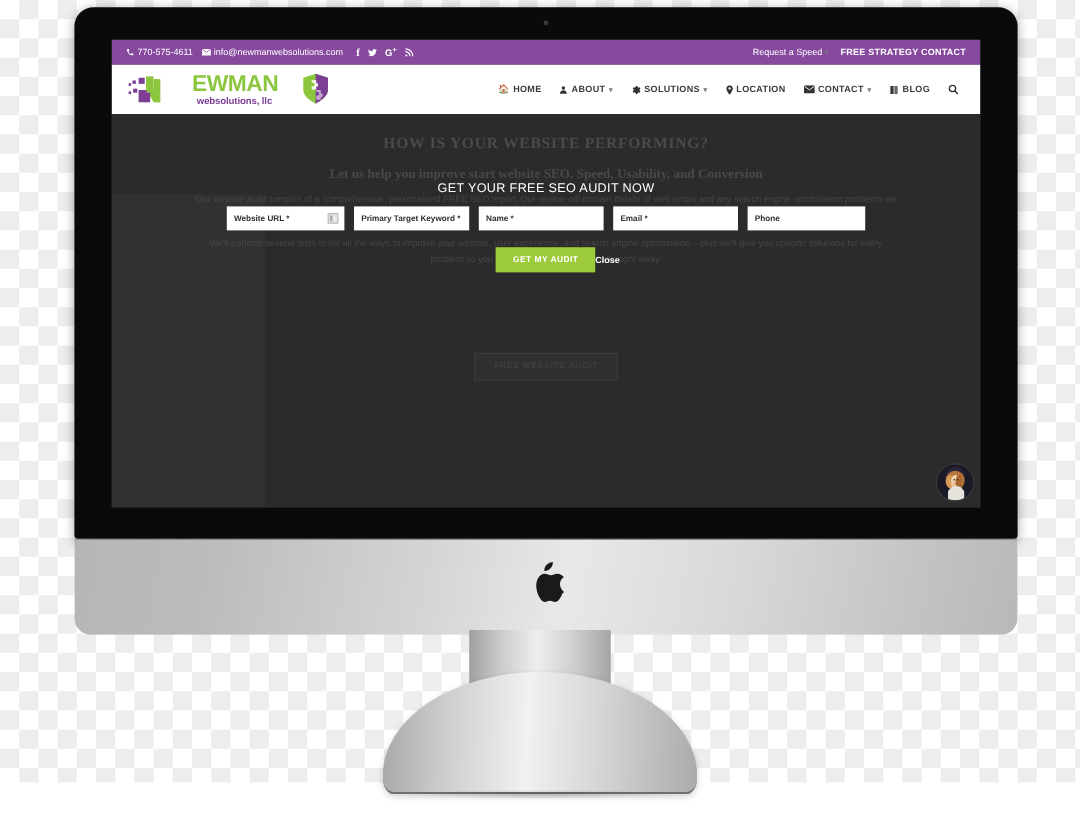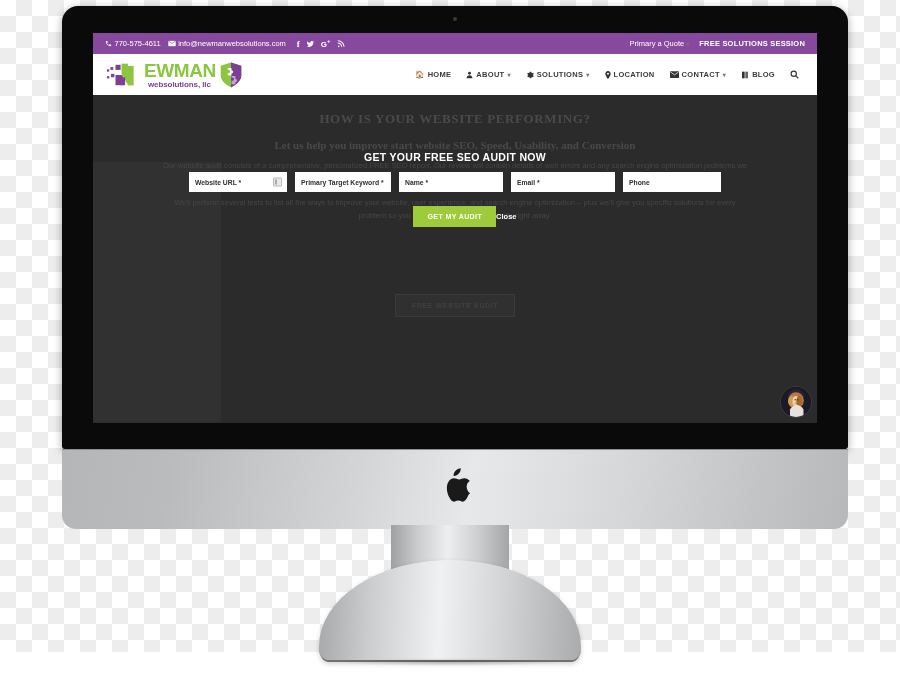--- a/index.html
+++ b/index.html
@@ -133,21 +133,21 @@
   .tb-strategy { font-size: 7.5px; font-weight: bold; letter-spacing: 0.2px; }
 
   
   .navbar {
     height: 41px;
     background: #ffffff;
     display: flex;
     align-items: center;
     padding: 0 14px;
   }
-  .logo { display: flex; align-items: center; gap: 3px; }
+  .logo { display: flex; gap: 19px; }
   .logo-mark { width: 34px; height: 28px; }
   .logo-text { display: flex; flex-direction: column; line-height: 1; }
   .logo-word {
     font-size: 19px;
     font-weight: bold;
     color: #8CC63E;
     letter-spacing: -0.4px;
     font-family: "Liberation Sans", sans-serif;
   }
   .logo-sub {
@@ -242,21 +242,21 @@
   .modal {
     position: absolute;
     left: 0;
     right: 0;
     top: 56px;
     z-index: 5;
     text-align: center;
   }
   .modal-title {
     font-size: 10.5px;
-    font-weight: bold;
+    font-weight: normal;
     color: #ffffff;
     letter-spacing: 0.3px;
     margin-bottom: 9px;
     text-align: center;
   }
   .modal-fields {
     display: flex;
     justify-content: center;
     align-items: center;
     gap: 8px;
@@ -375,24 +375,24 @@
             <span style="font-size:8px;">G<sup style="font-size:6px;">+</sup></span>
             <svg width="8" height="8" viewBox="0 0 24 24" fill="#fff">
                 <circle cx="5" cy="19" r="2.5"></circle>
                 <path d="M2.5 10.5c5.5 0 10 4.5 10 10h3c0-7.2-5.8-13-13-13v3z"></path>
                 <path d="M2.5 3.5c9.4 0 17 7.6 17 17h3c0-11-9-20-20-20v3z"></path>
               </svg>
           </div>
         </div>
         <div class="topbar-right">
           <div class="tb-quote">
-            <span>Primary a Quote</span>
+            <span>Request a Speed</span>
             <span class="caret">▾</span>
           </div>
-          <div class="tb-strategy">FREE SOLUTIONS SESSION</div>
+          <div class="tb-strategy">FREE STRATEGY CONTACT</div>
         </div>
       </div>
 
       <div class="navbar">
         <div class="logo">
           <svg class="logo-mark" viewBox="0 0 60 48">
             <rect x="0" y="14" width="4" height="4" fill="#7D3F96"></rect>
             <rect x="6" y="10" width="5" height="5" fill="#7D3F96"></rect>
             <rect x="0" y="26" width="4" height="4" fill="#7D3F96"></rect>
             <rect x="7" y="22" width="6" height="6" fill="#7D3F96"></rect>

